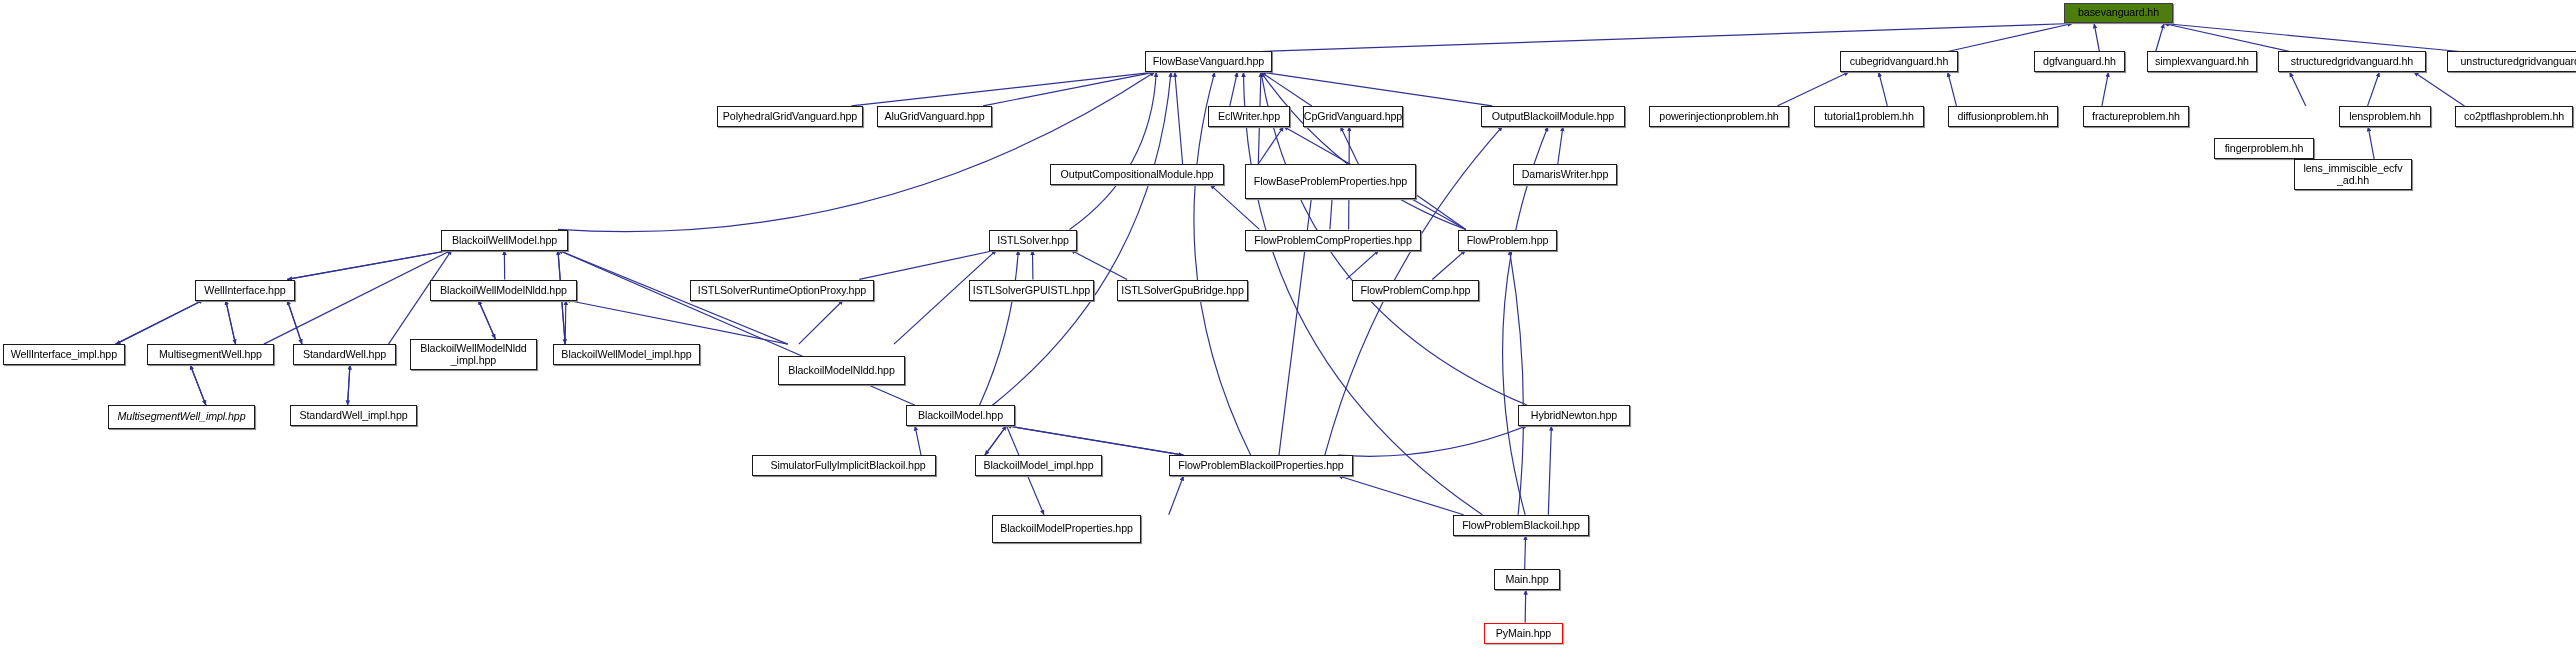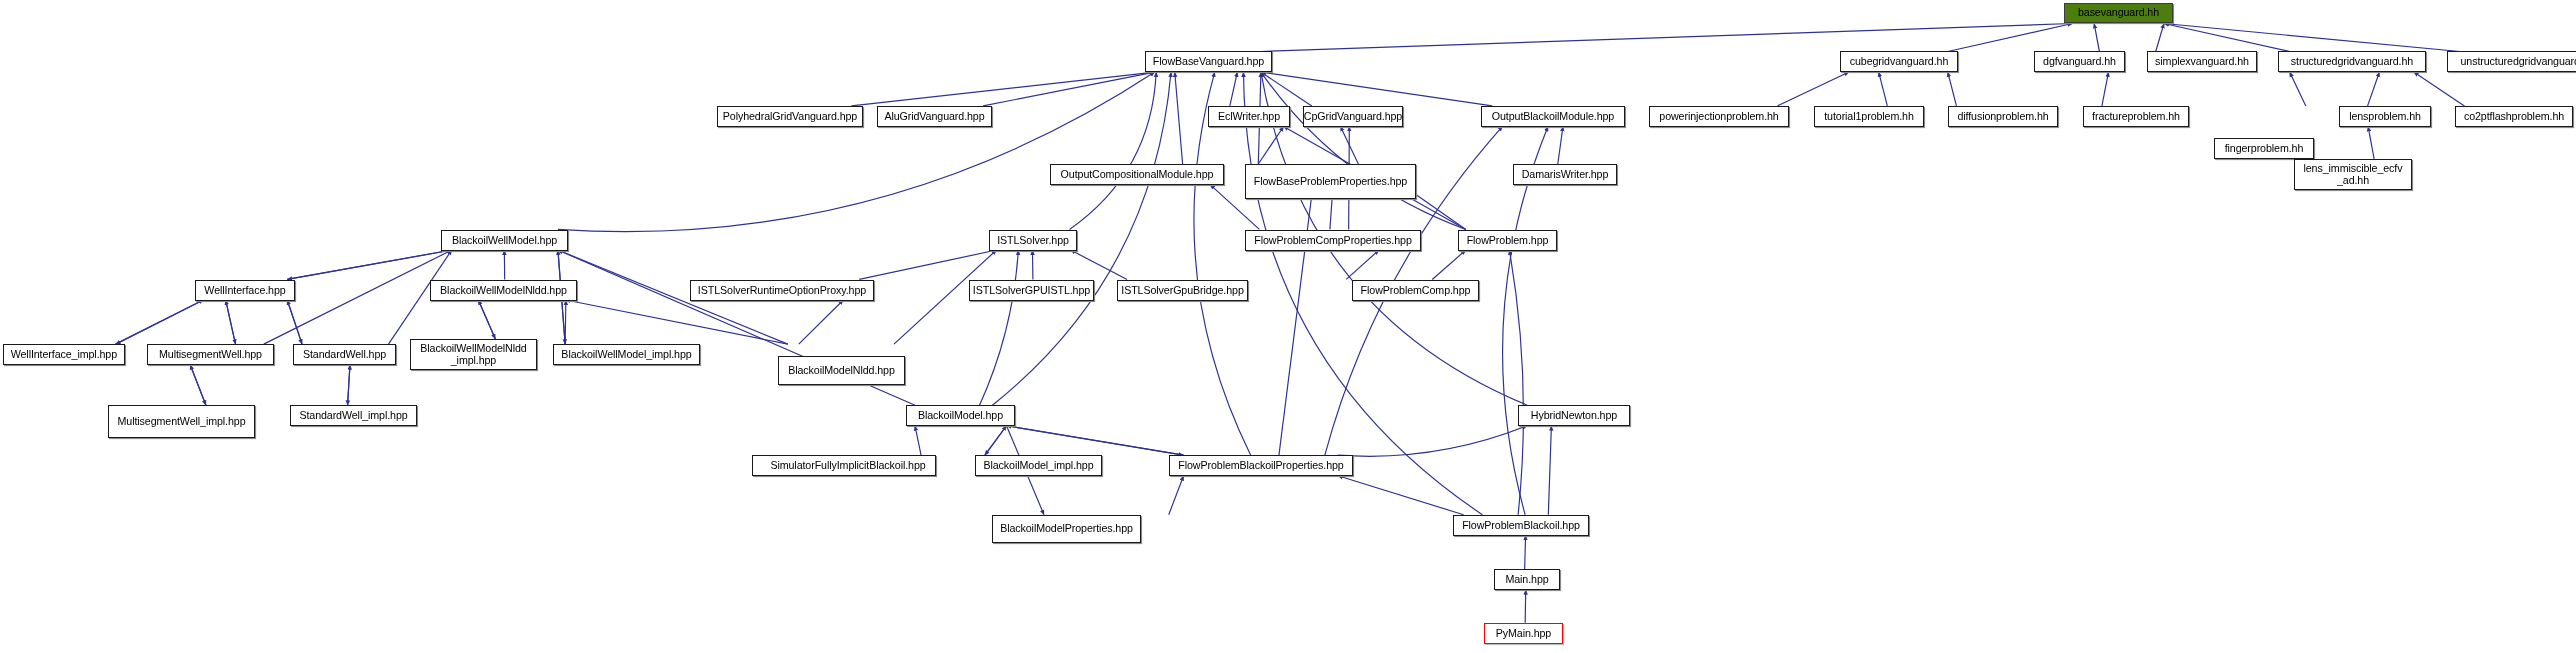--- a/index.html
+++ b/index.html
@@ -156,21 +156,21 @@
       <div class="node" style="left: 969px; top: 280px; width: 125px; height: 20.6px;">ISTLSolverGPUISTL.hpp</div>
       <div class="node" style="left: 1117px; top: 280px; width: 131px; height: 20.6px;">ISTLSolverGpuBridge.hpp</div>
       <div class="node" style="left: 1316px; top: 280px; width: 127px; height: 20.6px; margin-left: 36px;">FlowProblemComp.hpp</div>
       <div class="node" style="left: 2.9px; top: 344px; width: 122px; height: 20.6px;">WellInterface_impl.hpp</div>
       <div class="node" style="left: 147px; top: 344px; width: 127px; height: 20.6px;">MultisegmentWell.hpp</div>
       <div class="node" style="left: 293px; top: 344px; width: 103px; height: 20.6px;">StandardWell.hpp</div>
       <div class="node" style="left: 410px; top: 339px; width: 127px; height: 31px;">BlackoilWellModelNldd
 _impl.hpp</div>
       <div class="node" style="left: 553px; top: 344px; width: 147px; height: 20.6px;">BlackoilWellModel_impl.hpp</div>
       <div class="node" style="left: 778px; top: 356px; width: 127px; height: 29px;">BlackoilModelNldd.hpp</div>
-      <div class="node" style="left: 108px; top: 405px; width: 147px; height: 33px;">MultisegmentWell_impl.hpp</div>
+      <div class="node" style="left: 108px; top: 405px; width: 147px; height: 24px; font-style: italic;">MultisegmentWell_impl.hpp</div>
       <div class="node" style="left: 290px; top: 405px; width: 127px; height: 20.6px;">StandardWell_impl.hpp</div>
       <div class="node" style="left: 1518px; top: 405px; width: 112px; height: 20.6px;">HybridNewton.hpp</div>
       <div class="node" style="left: 906px; top: 405px; width: 109px; height: 20.6px;">BlackoilModel.hpp</div>
       <div class="node" style="left: 752px; top: 455px; width: 184px; height: 20.6px; padding-left: 8px;">SimulatorFullyImplicitBlackoil.hpp</div>
       <div class="node" style="left: 975px; top: 455px; width: 127px; height: 20.6px;">BlackoilModel_impl.hpp</div>
       <div class="node" style="left: 1169px; top: 455px; width: 184px; height: 20.6px;">FlowProblemBlackoilProperties.hpp</div>
       <div class="node" style="left: 992px; top: 515px; width: 149px; height: 28px;">BlackoilModelProperties.hpp</div>
       <div class="node" style="left: 1453px; top: 515px; width: 136px; height: 20.6px;">FlowProblemBlackoil.hpp</div>
       <div class="node" style="left: 1494px; top: 569px; width: 66px; height: 20.6px;">Main.hpp</div>
       <div class="node current" style="left: 1484px; top: 623px; width: 79px; height: 20.6px;">PyMain.hpp</div>

